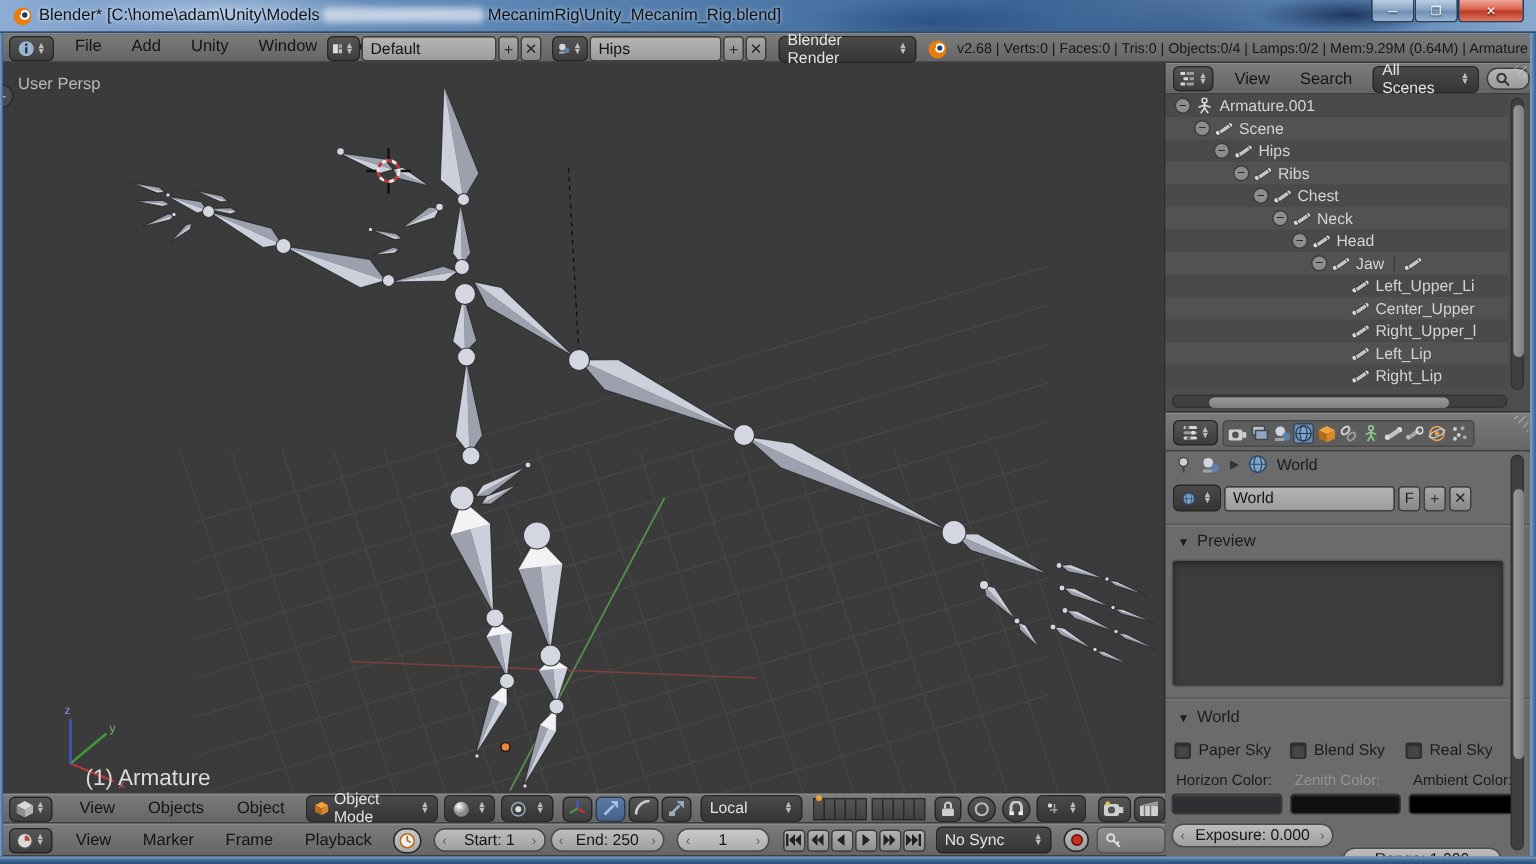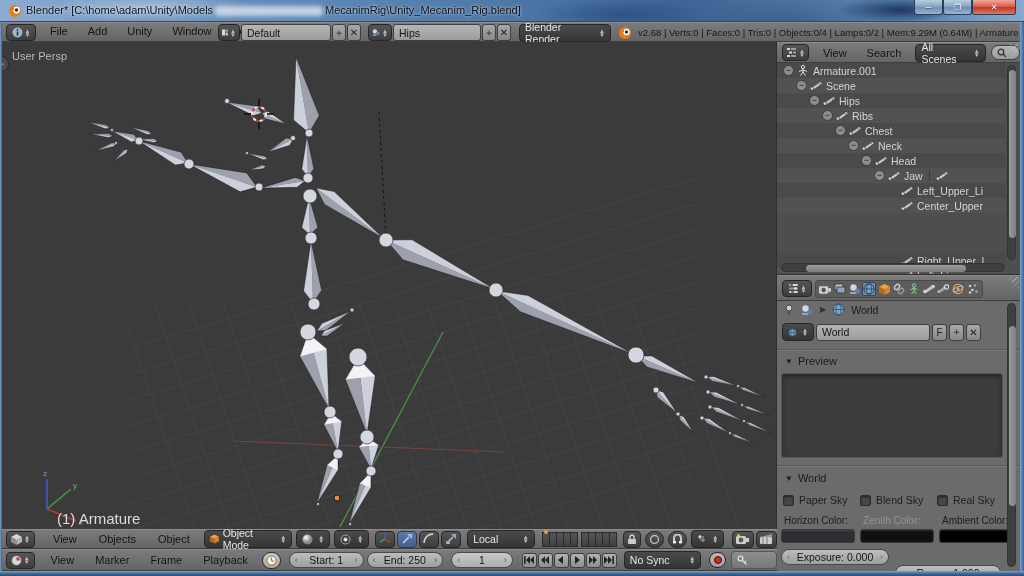--- a/index.html
+++ b/index.html
@@ -767,21 +767,21 @@
           <span style="width:14px;flex:0 0 auto;"></span>
           <span style="margin-right:4px;flex:0 0 auto;display:flex;">
             <svg width="12" height="10" viewBox="0 0 12 10">
               <circle cx="2" cy="7.5" r="1.8" fill="#d8d8d8" stroke="#333" stroke-width=".6"></circle>
               <circle cx="10" cy="2.5" r="1.8" fill="#d8d8d8" stroke="#333" stroke-width=".6"></circle>
               <path d="M2.5 6 L9 1.5 L10.5 4 L4 8.5 Z" fill="#c4c4c4" stroke="#333" stroke-width=".6"></path>
             </svg>
           </span>
           <span>Center_Upper</span>
         </div>
-        <div class="tree-row" style="padding-left: 110px; margin-top: 40px;">
+        <div class="tree-row" style="padding-left: 110px;">
           <span style="width:14px;flex:0 0 auto;"></span>
           <span style="margin-right:4px;flex:0 0 auto;display:flex;">
             <svg width="12" height="10" viewBox="0 0 12 10">
               <circle cx="2" cy="7.5" r="1.8" fill="#d8d8d8" stroke="#333" stroke-width=".6"></circle>
               <circle cx="10" cy="2.5" r="1.8" fill="#d8d8d8" stroke="#333" stroke-width=".6"></circle>
               <path d="M2.5 6 L9 1.5 L10.5 4 L4 8.5 Z" fill="#c4c4c4" stroke="#333" stroke-width=".6"></path>
             </svg>
           </span>
           <span>Right_Upper_l</span>
         </div>

